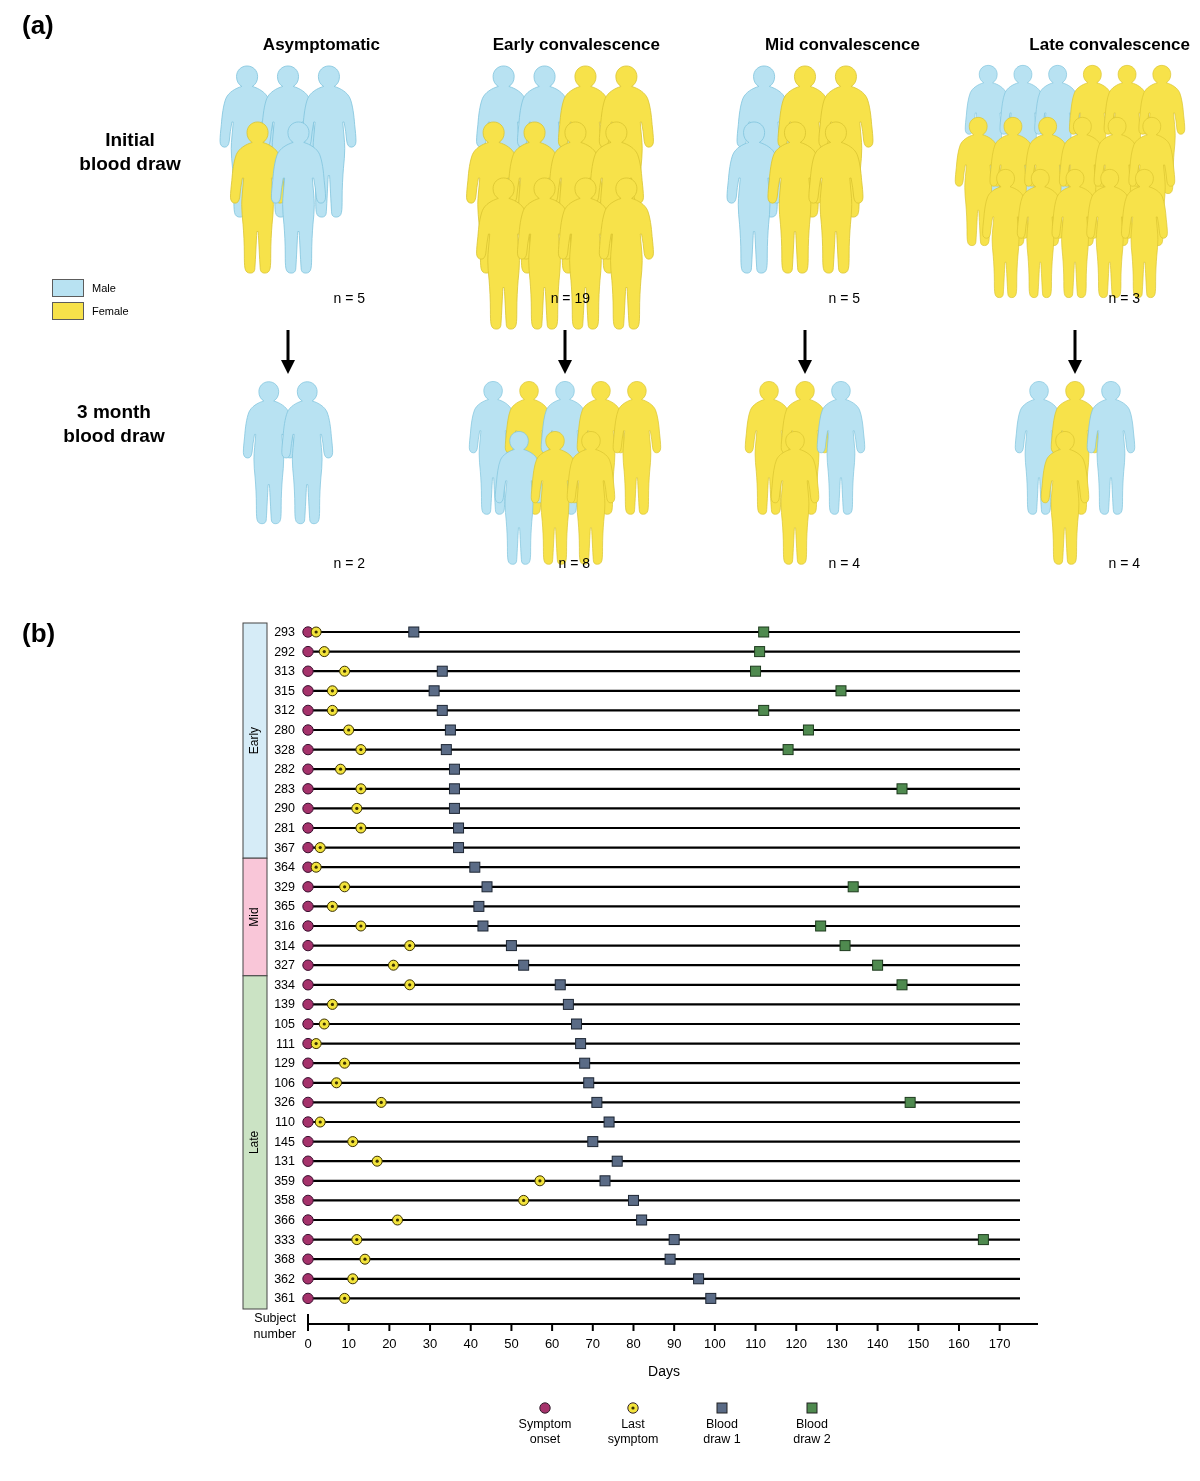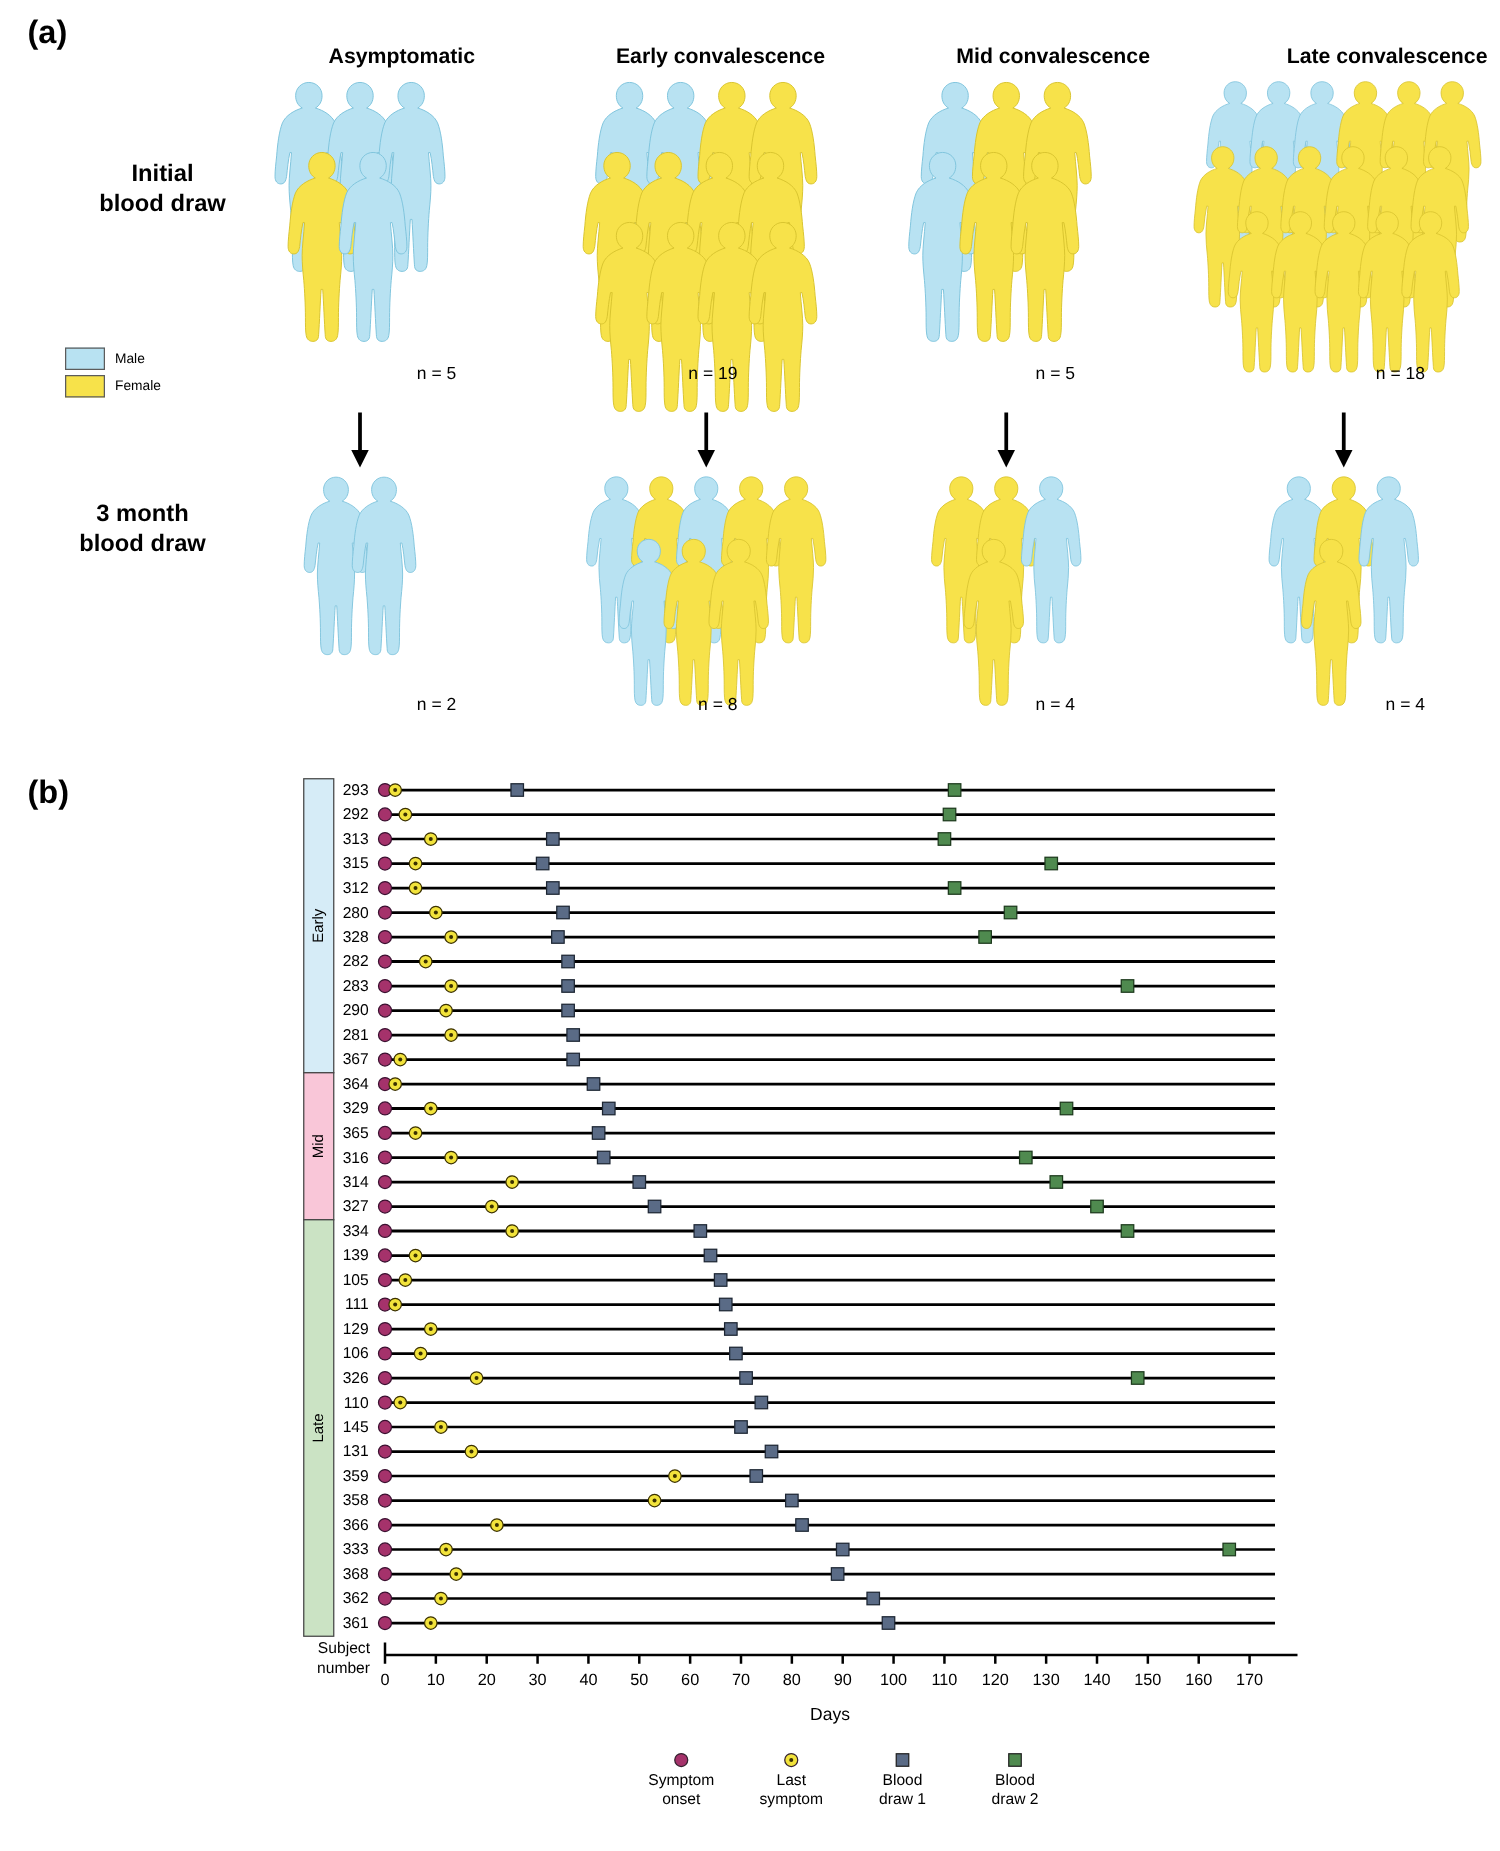--- a/index.html
+++ b/index.html
@@ -223,21 +223,21 @@
     <path d="M558,360 L572,360 L565,374 Z" fill="#000"></path>
     <line x1="805" y1="330" x2="805" y2="368" stroke="#000" stroke-width="3"></line>
     <path d="M798,360 L812,360 L805,374 Z" fill="#000"></path>
     <line x1="1075" y1="330" x2="1075" y2="368" stroke="#000" stroke-width="3"></line>
     <path d="M1068,360 L1082,360 L1075,374 Z" fill="#000"></path>
   </svg>
 
 <div class="nlabel" style="left:215px;top:290px;width:150px;">n = 5</div>
 <div class="nlabel" style="left:440px;top:290px;width:150px;">n = 19</div>
 <div class="nlabel" style="left:710px;top:290px;width:150px;">n = 5</div>
-<div class="nlabel" style="left:990px;top:290px;width:150px;">n = 18</div>
+<div class="nlabel" style="left:990px;top:290px;width:150px;">n = 3</div>
 
 <div class="nlabel" style="left:215px;top:555px;width:150px;">n = 2</div>
 <div class="nlabel" style="left:440px;top:555px;width:150px;">n = 8</div>
 <div class="nlabel" style="left:710px;top:555px;width:150px;">n = 4</div>
 <div class="nlabel" style="left:990px;top:555px;width:150px;">n = 4</div>
 
 <div class="panel-label" style="left:22px;top:618px;">(b)</div>
 <div class="tl-wrap">
   <svg id="timeline" width="1200" height="860">
       <rect x="243" y="23" width="24" height="235.20000000000002" fill="#d6ecf7" stroke="#444" stroke-width="1"></rect>

